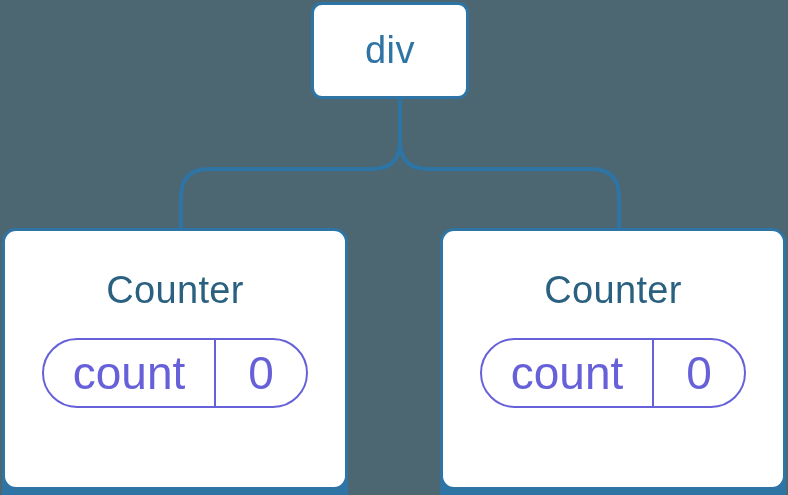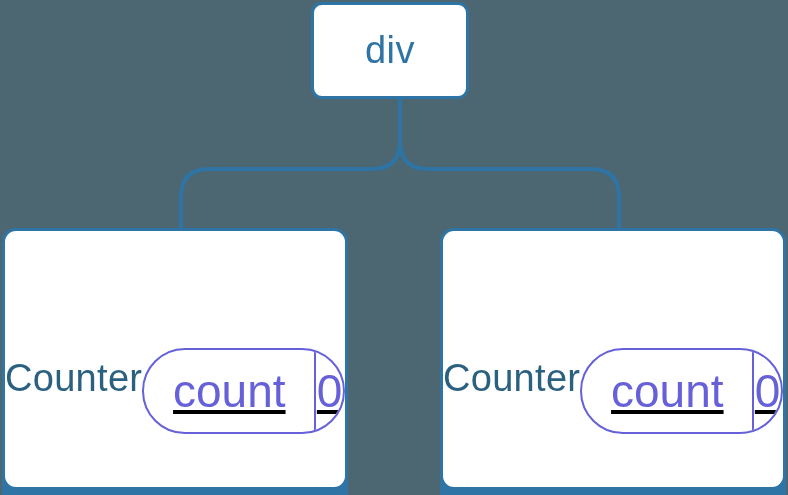--- a/index.html
+++ b/index.html
@@ -64,43 +64,42 @@
   .card.right { left: 440px; }
   .card-inner {
     position: absolute;
     left: 3px;
     right: 3px;
     top: 3px;
     bottom: 8px;
     background: var(--card-bg, #fff);
     border-radius: 11px;
     display: flex;
-    flex-direction: row;
+    flex-direction: column;
     align-items: center;
     padding-top: 38px;
     box-sizing: border-box;
   }
   .card-title {
     font-size: 38px;
     font-weight: 500;
     color: var(--title-navy, #2b6180);
     letter-spacing: 0.3px;
   }
   .state-pill {
     margin-top: 26px;
     width: 266px;
-    height: 86px;
+    height: 70px;
     box-sizing: border-box;
     border: 2px solid var(--state-purple, #6761d9);
     border-radius: 49px;
     display: flex;
     align-items: stretch;
     overflow: hidden;
     background: var(--card-bg, #fff);
-    text-decoration: underline;
   }
   .state-key {
     width: 170px;
     display: flex;
     align-items: center;
     justify-content: center;
     font-size: 46px;
     color: var(--state-purple, #6761d9);
   }
   .state-divider {

